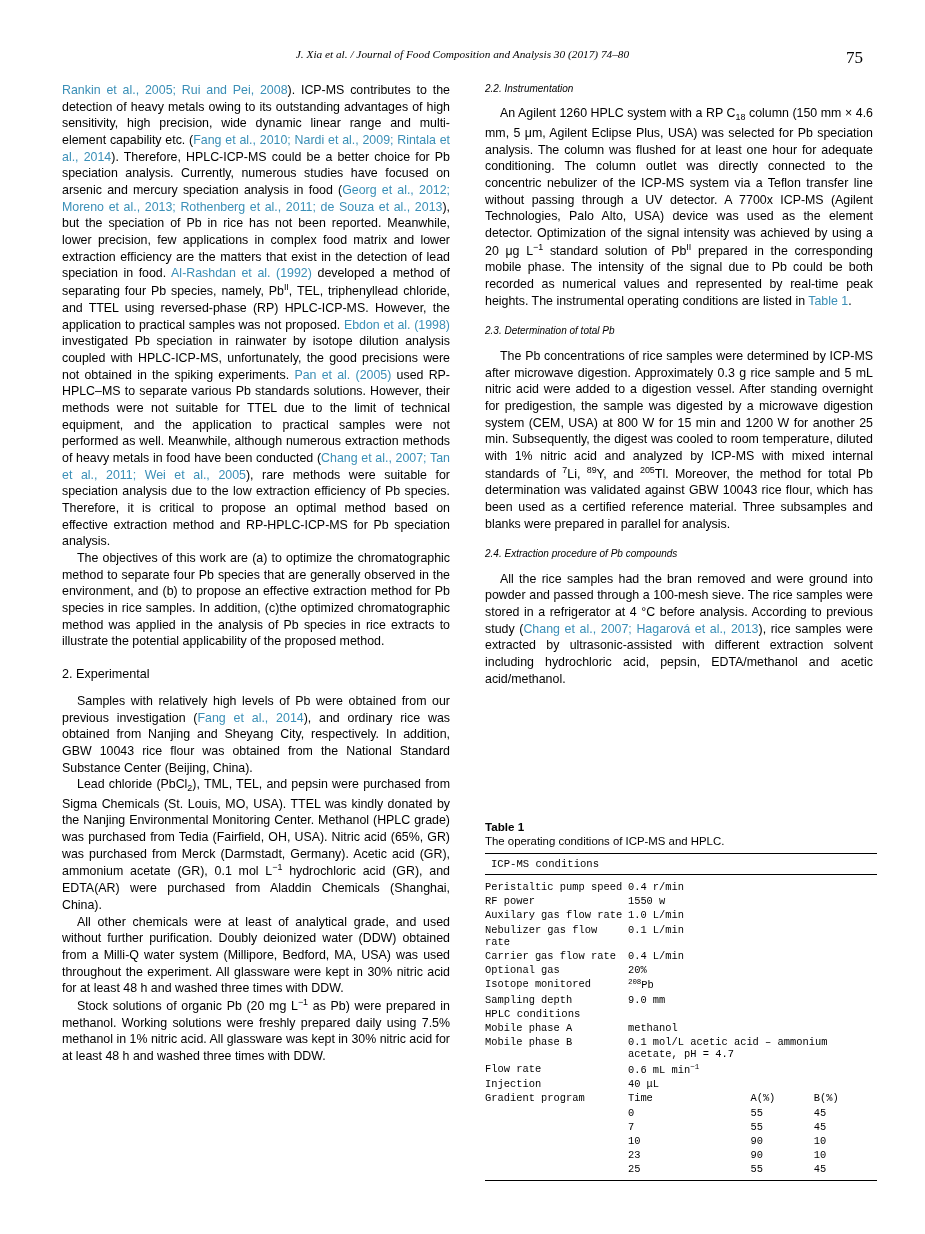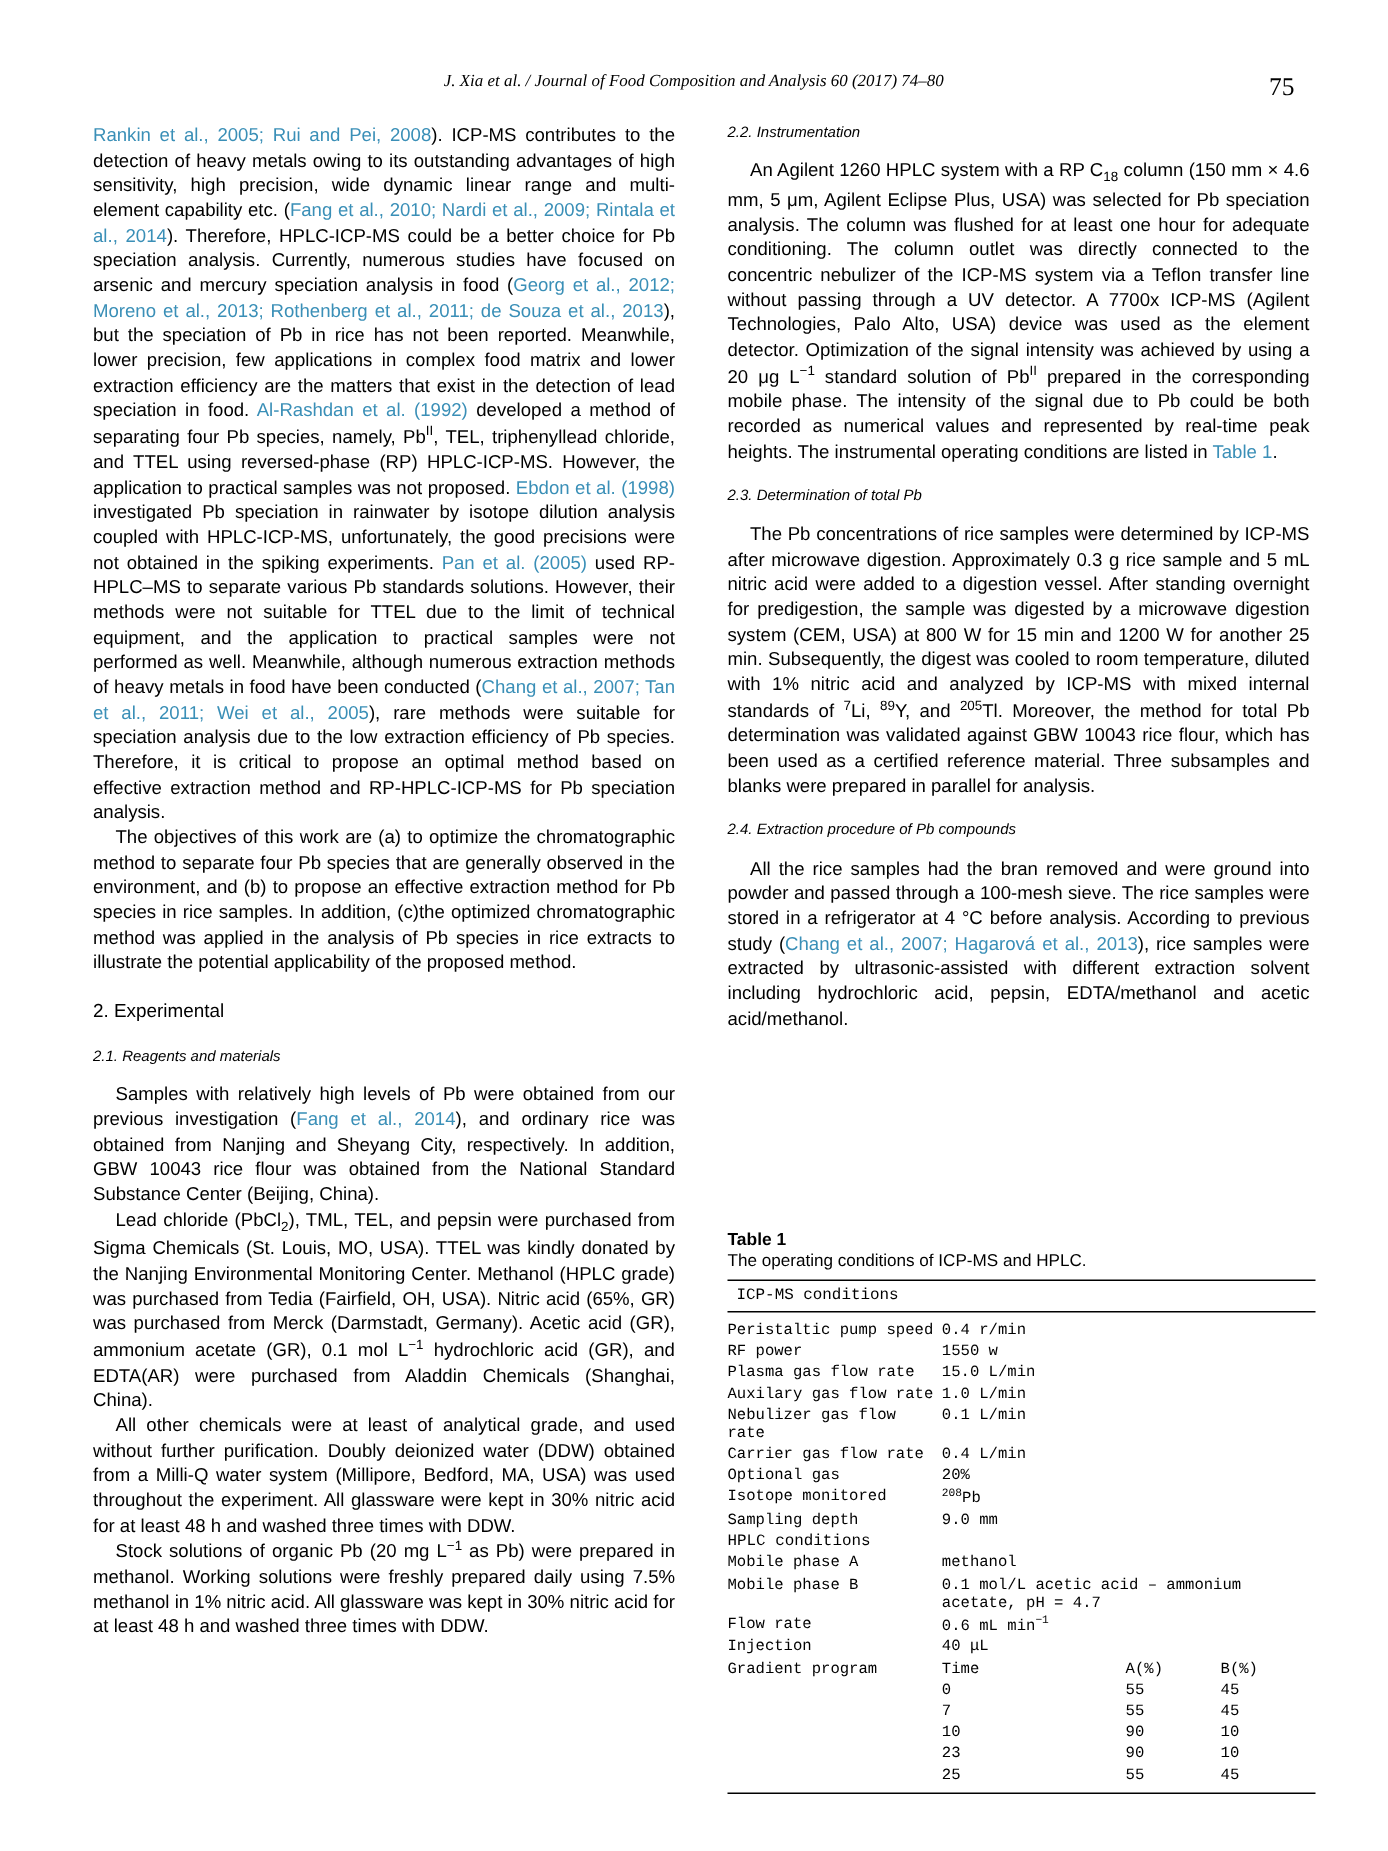--- a/index.html
+++ b/index.html
@@ -120,33 +120,32 @@
   td.c4 { width: 62px; }
   td.grp { padding-left: 6px; padding-top: 6px; padding-bottom: 2px; font-size: 10.6px;}
   sub, sup { font-size: 72%; }
 </style>
 </head>
 <body>
 
 <div class="page">
 
   <div class="runhead">
-    <span class="center">J. Xia et al. / Journal of Food Composition and Analysis 60 (2017) 74–80</span>
+    <span class="center">J. Xia et al. / Journal of Food Composition and Analysis 30 (2017) 74–80</span>
     <span class="pageno">75</span>
   </div>
 
   <div class="col col-left">
 
     <p><span class="ref">Rankin et al., 2005; Rui and Pei, 2008</span><span>). ICP-MS contributes to the detection of heavy metals owing to its outstanding advantages of high sensitivity, high precision, wide dynamic linear range and multi-element capability etc. (</span><span class="ref">Fang et al., 2010; Nardi et al., 2009; Rintala et al., 2014</span><span>). Therefore, HPLC-ICP-MS could be a better choice for Pb speciation analysis. Currently, numerous studies have focused on arsenic and mercury speciation analysis in food (</span><span class="ref">Georg et al., 2012; Moreno et al., 2013; Rothenberg et al., 2011; de Souza et al., 2013</span><span>), but the speciation of Pb in rice has not been reported. Meanwhile, lower precision, few applications in complex food matrix and lower extraction efficiency are the matters that exist in the detection of lead speciation in food. </span><span class="ref">Al-Rashdan et al. (1992)</span><span> developed a method of separating four Pb species, namely, Pb</span><sup>II</sup><span>, TEL, triphenyllead chloride, and TTEL using reversed-phase (RP) HPLC-ICP-MS. However, the application to practical samples was not proposed. </span><span class="ref">Ebdon et al. (1998)</span><span> investigated Pb speciation in rainwater by isotope dilution analysis coupled with HPLC-ICP-MS, unfortunately, the good precisions were not obtained in the spiking experiments. </span><span class="ref">Pan et al. (2005)</span><span> used RP-HPLC–MS to separate various Pb standards solutions. However, their methods were not suitable for TTEL due to the limit of technical equipment, and the application to practical samples were not performed as well. Meanwhile, although numerous extraction methods of heavy metals in food have been conducted (</span><span class="ref">Chang et al., 2007; Tan et al., 2011; Wei et al., 2005</span><span>), rare methods were suitable for speciation analysis due to the low extraction efficiency of Pb species. Therefore, it is critical to propose an optimal method based on effective extraction method and RP-HPLC-ICP-MS for Pb speciation analysis.</span></p>
 
     <p class="indent">The objectives of this work are (a) to optimize the chromatographic method to separate four Pb species that are generally observed in the environment, and (b) to propose an effective extraction method for Pb species in rice samples. In addition, (c)the optimized chromatographic method was applied in the analysis of Pb species in rice extracts to illustrate the potential applicability of the proposed method.</p>
 
     <h2 class="section">2. Experimental</h2>
 
-    <h3 class="subsection">2.1. Reagents and materials</h3>
 
     <p class="indent"><span>Samples with relatively high levels of Pb were obtained from our previous investigation (</span><span class="ref">Fang et al., 2014</span><span>), and ordinary rice was obtained from Nanjing and Sheyang City, respectively. In addition, GBW 10043 rice flour was obtained from the National Standard Substance Center (Beijing, China).</span></p>
 
     <p class="indent"><span>Lead chloride (PbCl</span><sub>2</sub><span>), TML, TEL, and pepsin were purchased from Sigma Chemicals (St. Louis, MO, USA). TTEL was kindly donated by the Nanjing Environmental Monitoring Center. Methanol (HPLC grade) was purchased from Tedia (Fairfield, OH, USA). Nitric acid (65%, GR) was purchased from Merck (Darmstadt, Germany). Acetic acid (GR), ammonium acetate (GR), 0.1 mol L</span><sup>−1</sup><span> hydrochloric acid (GR), and EDTA(AR) were purchased from Aladdin Chemicals (Shanghai, China).</span></p>
 
     <p class="indent">All other chemicals were at least of analytical grade, and used without further purification. Doubly deionized water (DDW) obtained from a Milli-Q water system (Millipore, Bedford, MA, USA) was used throughout the experiment. All glassware were kept in 30% nitric acid for at least 48 h and washed three times with DDW.</p>
 
     <p class="indent"><span>Stock solutions of organic Pb (20 mg L</span><sup>−1</sup><span> as Pb) were prepared in methanol. Working solutions were freshly prepared daily using 7.5% methanol in 1% nitric acid. All glassware was kept in 30% nitric acid for at least 48 h and washed three times with DDW.</span></p>
   </div>
 
@@ -180,26 +179,20 @@
             <td class="c3"></td>
             <td class="c4"></td>
           </tr>
         <tr>
             <td class="c1">RF power</td>
             <td class="c2">1550 w</td>
             <td></td>
             <td></td>
           </tr>
         <tr>
-            <td class="c1">Plasma gas flow rate</td>
-            <td class="c2">15.0 L/min</td>
-            <td></td>
-            <td></td>
-          </tr>
-        <tr>
             <td class="c1">Auxilary gas flow rate</td>
             <td class="c2">1.0 L/min</td>
             <td></td>
             <td></td>
           </tr>
         <tr>
             <td class="c1">Nebulizer gas flow rate</td>
             <td class="c2">0.1 L/min</td>
             <td></td>
             <td></td>

